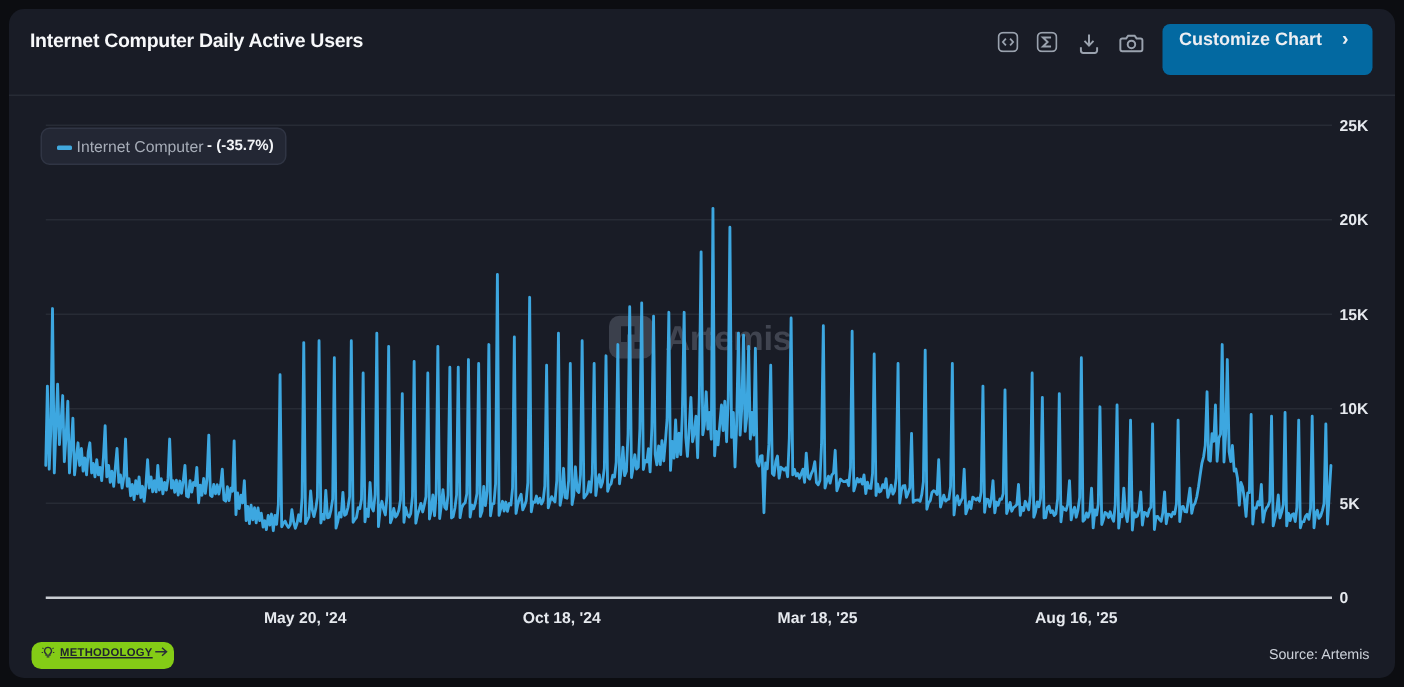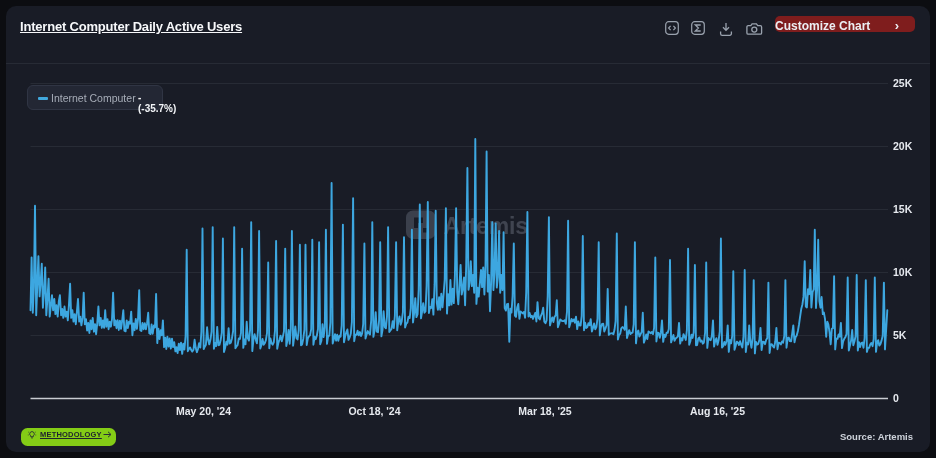--- a/index.html
+++ b/index.html
@@ -1,43 +1,43 @@
 <!DOCTYPE html>
 <html><head>
 <meta charset="utf-8">
 <style>
   * { margin:0; padding:0; box-sizing:border-box; }
   html,body { width:936px; height:458px; background:#0c0d11; overflow:hidden;
     font-family:"Liberation Sans", sans-serif; }
   .card { position:absolute; left:6px; top:6px; width:924px; height:446px;
     background:#191c26; border-radius:10px; }
   .title { position:absolute; left:14px; top:13px; font-size:13px; font-weight:700;
-    color:#f7f8fa; letter-spacing:-0.2px;text-decoration:underline; }
+    color:#f7f8fa; letter-spacing:-0.2px; }
   .subtitle { position:absolute; left:14px; top:35px; font-size:12.5px;
     color:#9aa2ae; }
   .sep { position:absolute; left:0px; top:57px; width:924px; height:1px;
     background:#272b35; }
   .iconbtn { position:absolute; top:15px; color:#9aa2ae; }
-  .custbtn { position:absolute; left:769px; top:10px; width:140px; height:16px;
-    background:#7f1d1d; border-radius:5px; color:#eceef2; font-size:12px;
-    font-weight:700; line-height:20px; }
+  .custbtn { position:absolute; left:769px; top:10px; width:140px; height:34px;
+    background:#0369a1; border-radius:5px; color:#eceef2; font-size:12px;
+    font-weight:700; line-height:20px; padding-left:11px; }
   .custbtn .chev { position:absolute; right:16px; top:0px; font-weight:700; font-size:13px; }
-  .legend { position:absolute; left:21px; top:79px; width:136px; height:25px;
+  .legend { position:absolute; left:21px; top:79px; width:164px; height:25px;
     background:#232734; border:1px solid #303544; border-radius:6px; }
   .legend .dash { position:absolute; left:10px; top:11px; width:10px; height:3px;
     background:#41a8dd; border-radius:1px; }
   .legend .lbl { position:absolute; left:23px; top:6px; font-size:10.5px; color:#a7adb8; }
   .legend .pct { position:absolute; left:110px; top:6px; font-size:10px;
     font-weight:700; color:#f2f4f7; }
   .meth { position:absolute; left:15px; top:422px; height:18px;
     background:#84cc16; border-radius:6.5px; color:#20242e; font-size:7.5px;
     font-weight:700; letter-spacing:0.2px; line-height:13px;
     padding:0 14px 0 19px;text-decoration:underline; }
   .src { position:absolute; right:17px; top:425px; font-size:9.5px;
-    font-weight:700; color:#cdd2da; }
+    font-weight:400; color:#cdd2da; }
   svg text { font-family:"Liberation Sans", sans-serif; }
 </style>
 </head>
 <body>
 <div class="card">
   <div class="title">Internet Computer Daily Active Users</div>
   <div class="sep"></div>
 
   <svg class="iconbtn" style="left:659px" width="14" height="14" viewBox="0 0 14 14" fill="none" stroke="#9aa2ae" stroke-width="1.2">
     <rect x="0.7" y="0.7" width="12.6" height="12.6" rx="3"></rect>

